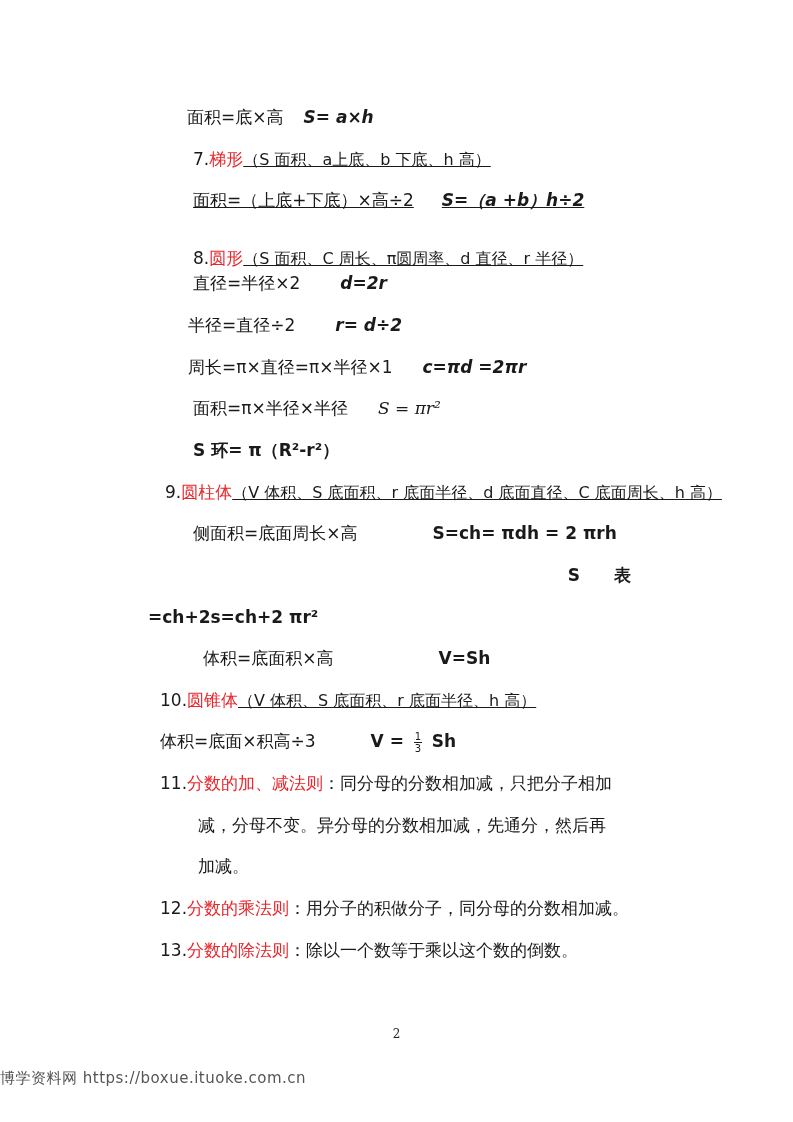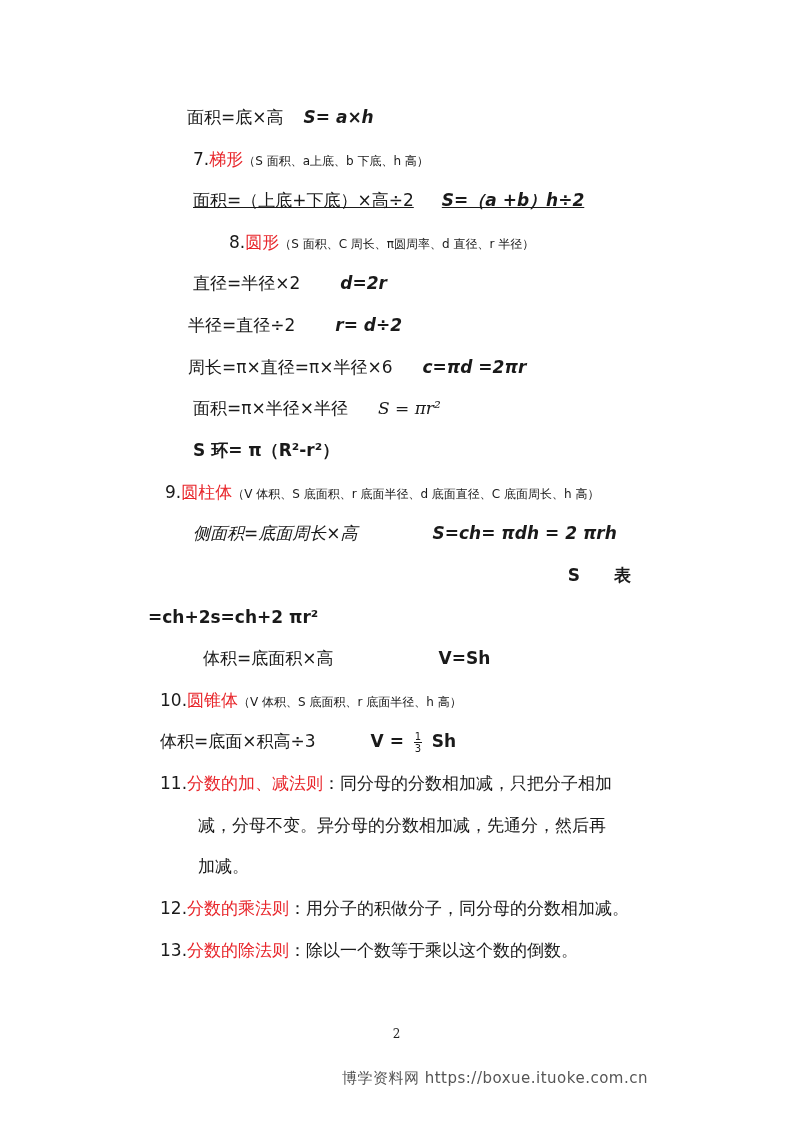--- a/index.html
+++ b/index.html
@@ -1,76 +1,76 @@
 <!DOCTYPE html>
 <html><head>
 <meta charset="utf-8">
 <style>
   html, body { margin:0; padding:0; background:#ffffff; }
   body { width:793px; height:1122px; position:relative; overflow:hidden;
          font-family:"DejaVu Sans","Liberation Sans",sans-serif; color:#1a1a1a; }
   .line { position:absolute; white-space:nowrap; font-size:17px; line-height:24px; }
   .red { color:#e8262b; }
-  .small { font-size:12px; }
+  .small { font-size:16px;text-decoration:underline; }
   .f { font-family:"DejaVu Sans","Liberation Sans",sans-serif; font-weight:bold; font-style:italic; }
   .b { font-weight:bold; }
   .serifi { font-family:"DejaVu Serif","Liberation Serif",serif; font-style:italic; }
   .gap { display:inline-block; }
   .frac { display:inline-flex; flex-direction:column; align-items:center; vertical-align:middle; font-size:10px; line-height:11px; margin:0 4px; }
   .frac .bar { border-top:1px solid #1a1a1a; width:8px; }
   .spaced { letter-spacing:8px; }
   .pagenum { position:absolute; left:0; width:793px; text-align:center; top:1027px;
              font-family:"DejaVu Serif","Liberation Serif",serif; font-size:12px; color:#222; }
-  .footer { position:absolute; left:0; width:648px; text-align:right; top:1069px;
+  .footer { position:absolute; left:0; width:648px; text-align:left; top:1069px;
             font-size:15px; color:#555; letter-spacing:0.5px; }
 </style>
 </head>
 <body>
 
 <div class="line" style="left:187px;top:105px;">
   <span>面积=底×高</span><span class="gap" style="width:20px"></span><span class="f">S=  a×h</span>
 </div>
 
 <div class="line" style="left:193px;top:147px;">
   <span>7.</span><span class="red">梯形</span><span class="small">（S 面积、a上底、b 下底、h 高）</span>
 </div>
 
 <div class="line" style="left:193px;top:188px;text-decoration:underline;">
   <span>面积=（上底+下底）×高÷2</span><span class="gap" style="width:28px"></span><span class="f">S=（a +b）h÷2</span>
 </div>
 
-<div class="line" style="left:193px;top:230px;margin-left:36px;">
+<div class="line" style="left:193px;top:246px;">
   <span>8.</span><span class="red">圆形</span><span class="small">（S 面积、C 周长、π圆周率、d 直径、r 半径）</span>
 </div>
 
 <div class="line" style="left:193px;top:271px;">
   <span>直径=半径×2</span><span class="gap" style="width:40px"></span><span class="f">d=2r</span>
 </div>
 
 <div class="line" style="left:188px;top:313px;text-align:center;">
   <span>半径=直径÷2</span><span class="gap" style="width:40px"></span><span class="f">r= d÷2</span>
 </div>
 
 <div class="line" style="left:188px;top:355px;">
-  <span>周长=π×直径=π×半径×6</span><span class="gap" style="width:30px"></span><span class="f">c=πd =2πr</span>
+  <span>周长=π×直径=π×半径×1</span><span class="gap" style="width:30px"></span><span class="f">c=πd =2πr</span>
 </div>
 
 <div class="line" style="left:193px;top:396px;">
   <span>面积=π×半径×半径</span><span class="gap" style="width:30px"></span><span class="serifi">S = πr²</span>
 </div>
 
 <div class="line b" style="left:193px;top:438px;">
   <span>S 环= π（R²-r²）</span>
 </div>
 
 <div class="line" style="left:165px;top:480px;">
   <span>9.</span><span class="red">圆柱体</span><span class="small">（V 体积、S 底面积、r 底面半径、d 底面直径、C 底面周长、h 高）</span>
 </div>
 
-<div class="line" style="left:193px;top:521px;font-style:italic;">
+<div class="line" style="left:193px;top:521px;">
   <span>侧面积=底面周长×高</span><span class="gap" style="width:75px"></span><span class="b">S=ch= πdh = 2 πrh</span>
 </div>
 
 <div class="line" style="left:203px;top:563px;width:442px;">
   <span class="b" style="position:absolute;right:0;letter-spacing:14px;">S 表</span>
 </div>
 
 <div class="line b" style="left:148px;top:605px;">
   <span>=ch+2s=ch+2 πr²</span>
 </div>

